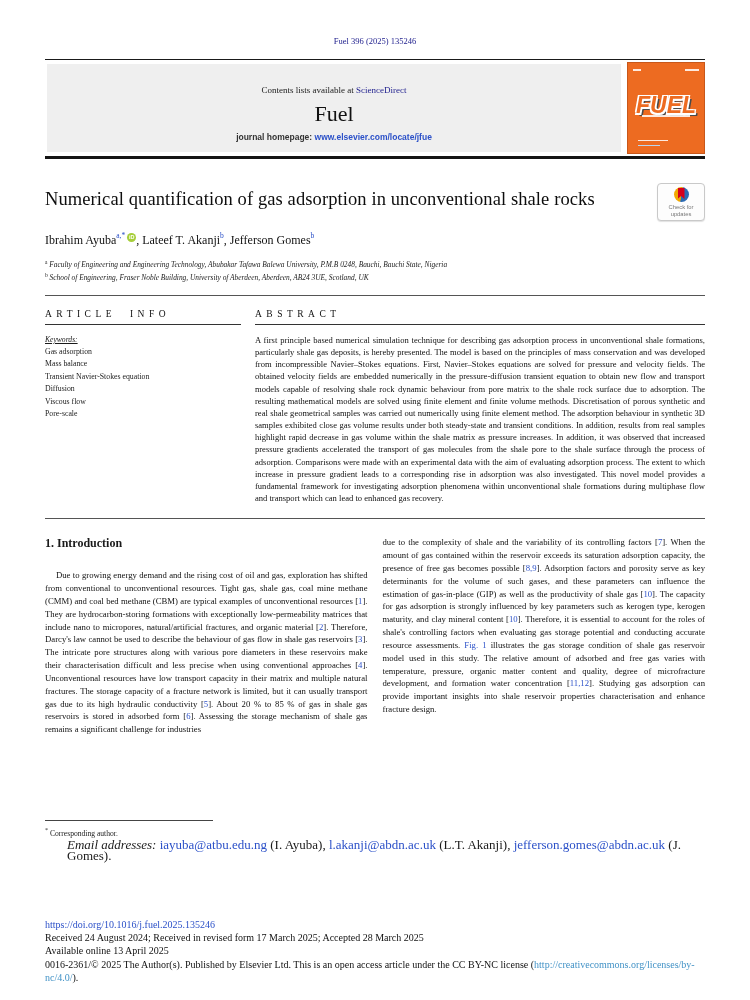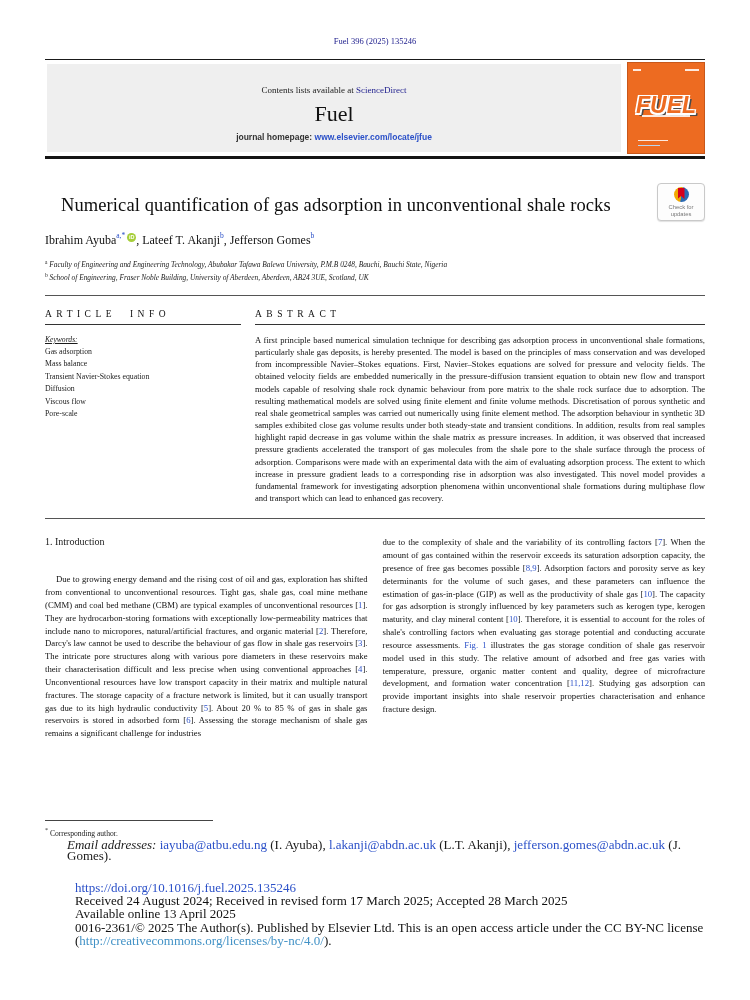--- a/index.html
+++ b/index.html
@@ -26,21 +26,21 @@
          color:#ed6b21;letter-spacing:0;line-height:1;margin-top:-6px;
          text-shadow:-1.5px -1.5px 0 #fff,1.5px -1.5px 0 #fff,-1.5px 1.5px 0 #fff,1.5px 1.5px 0 #fff,3px 3px 0 #4a4a4a;}
   .cv-bar{position:absolute;background:rgba(255,255,255,.85);height:2px;}
   .cv-b1{top:6px;left:5px;width:8px;}
   .cv-b2{top:6px;right:5px;width:14px;}
   .cv-b3{top:52px;left:14px;width:48px;height:1.5px;}
   .cv-b4{bottom:12px;left:10px;width:30px;height:1.5px;}
   .cv-b5{bottom:7px;left:10px;width:22px;height:1.5px;background:#bcd6ee;}
   .blackbar{border-top:3px solid #141414;margin-top:2px;}
   
-  .title-row{display:flex;justify-content:space-between;align-items:center;margin-top:30px;margin-left:16px;}
+  .title-row{display:flex;justify-content:space-between;align-items:flex-start;margin-top:30px;}
   h1.atitle{font-size:18.5px;font-weight:400;margin:0;color:#0d0d0d;letter-spacing:.1px;}
   .badge{width:44px;min-width:44px;border:1px solid #c9c9c9;border-radius:4px;background:#fdfdfd;
          display:flex;flex-direction:column;align-items:center;padding:3px 1px;margin-left:14px;margin-top:-6px;
          box-shadow:0 1px 1px rgba(0,0,0,.12);}
   .badge-circle{width:15px;height:15px;border-radius:50%;background:linear-gradient(100deg,#f2a900 48%,#2c6bb3 52%);
          display:flex;align-items:flex-start;justify-content:center;}
   .badge-ribbon{width:7px;height:11px;margin-top:1px;background:#d6001c;
          clip-path:polygon(0 0,100% 0,100% 100%,50% 72%,0 100%);}
   .badge-text{font-family:"Liberation Sans",sans-serif;font-size:5.8px;color:#777;text-align:center;line-height:6.5px;margin-top:2px;width:34px;}
   
@@ -59,34 +59,34 @@
   .sec-head{font-size:9.5px;letter-spacing:4.5px;word-spacing:7px;color:#111;}
   .sec-rule{border-top:1.4px solid #333;margin-top:5px;margin-bottom:9px;width:100%;}
   .abs-col .sec-rule{width:100%;}
   .kw-label{font-size:7.6px;font-style:italic;line-height:12px;text-decoration:underline;}
   .kw-item{font-size:7.8px;line-height:12.4px;}
   .abs-text{font-size:8.55px;line-height:12.15px;text-align:justify;color:#111;}
   .rule2{margin-top:14px;border-top:1px solid #555;}
   
   .body-grid{display:flex;gap:15px;margin-top:17px;}
   .body-grid .col{flex:1;min-width:0;}
-  .intro-head{font-size:10px;font-weight:normal;margin-bottom:26px;}
+  .intro-head{font-size:12px;font-weight:bold;margin-bottom:18px;}
   .body-text{font-size:8.7px;line-height:12.85px;text-align:justify;margin:0;color:#111;}
   .indent{text-indent:11px;}
   .ref{color:#2b50c8;}
   
   .footnote-block{position:absolute;left:45px;right:45px;top:820px;}
   .fn-rule{width:168px;border-top:1px solid #444;margin-bottom:4px;}
   .fn-corr{font-size:7.6px;line-height:11px;}
   .fn-star{font-size:6px;vertical-align:super;}
   .fn-emails{font-size:13px;line-height:11.5px;margin-left:22px;}
   .fn-emails .lbl{font-style:italic;}
   .fn-emails a{color:#2b50c8;text-decoration:none;}
   
-  .footer{position:absolute;left:45px;right:45px;top:881px;font-size:13px;line-height:13.2px;color:#111;margin-left:30px;}
+  .footer{position:absolute;left:45px;right:45px;top:918px;font-size:10px;line-height:13.2px;color:#111;}
   .footer a.doi{color:#2b50c8;text-decoration:none;display:inline-block;}
   .footer a.cc{color:#4292c6;text-decoration:none;overflow-wrap:anywhere;}
   .tree{display:block;}
 </style>
 </head>
 <body>
 
 <div class="page">
 
   <div class="citation">Fuel 396 (2025) 135246</div>

